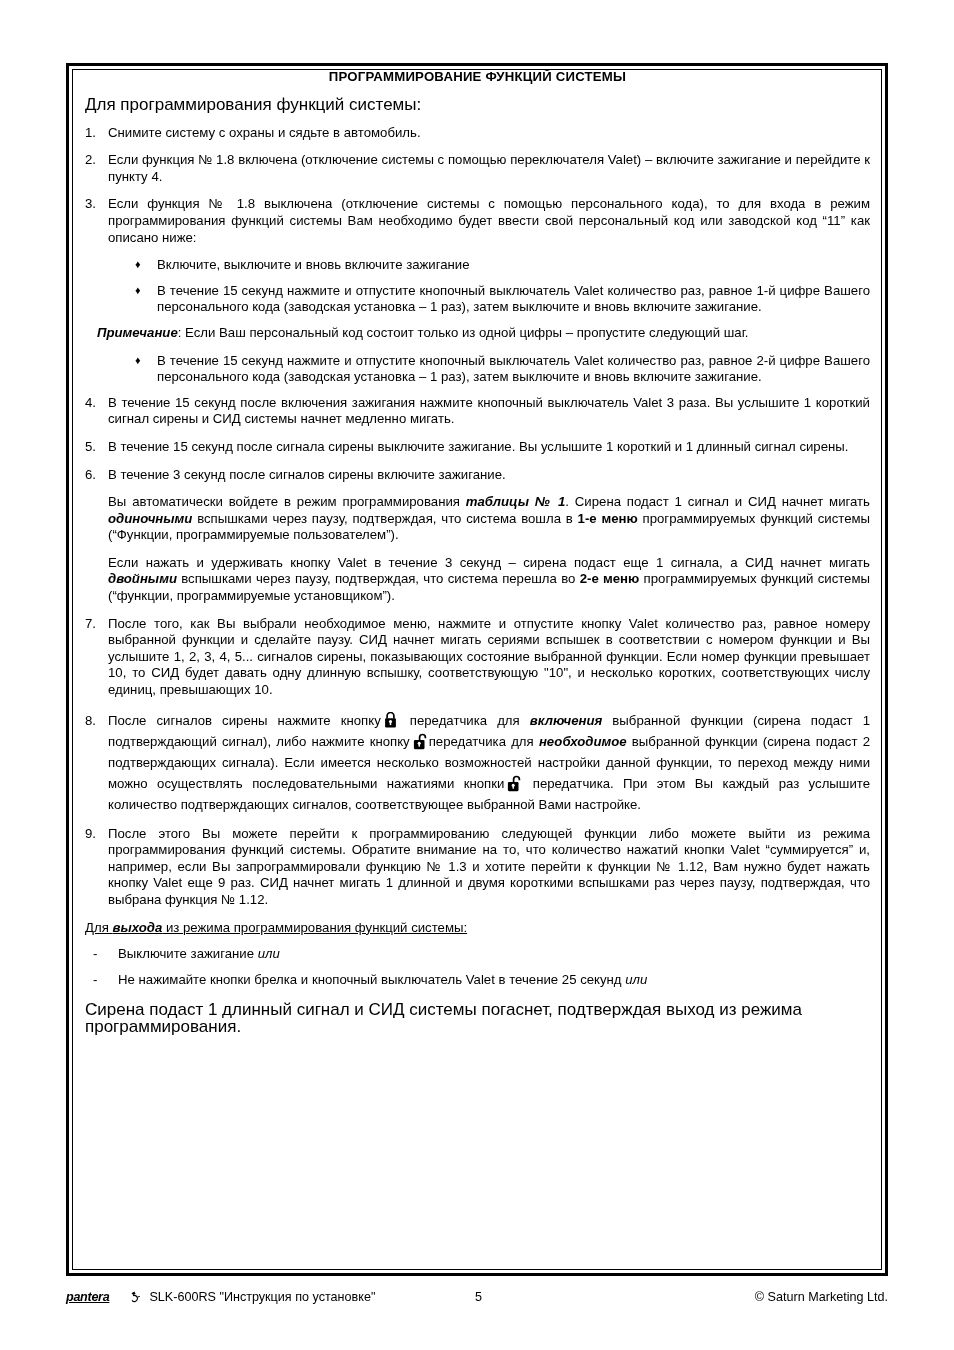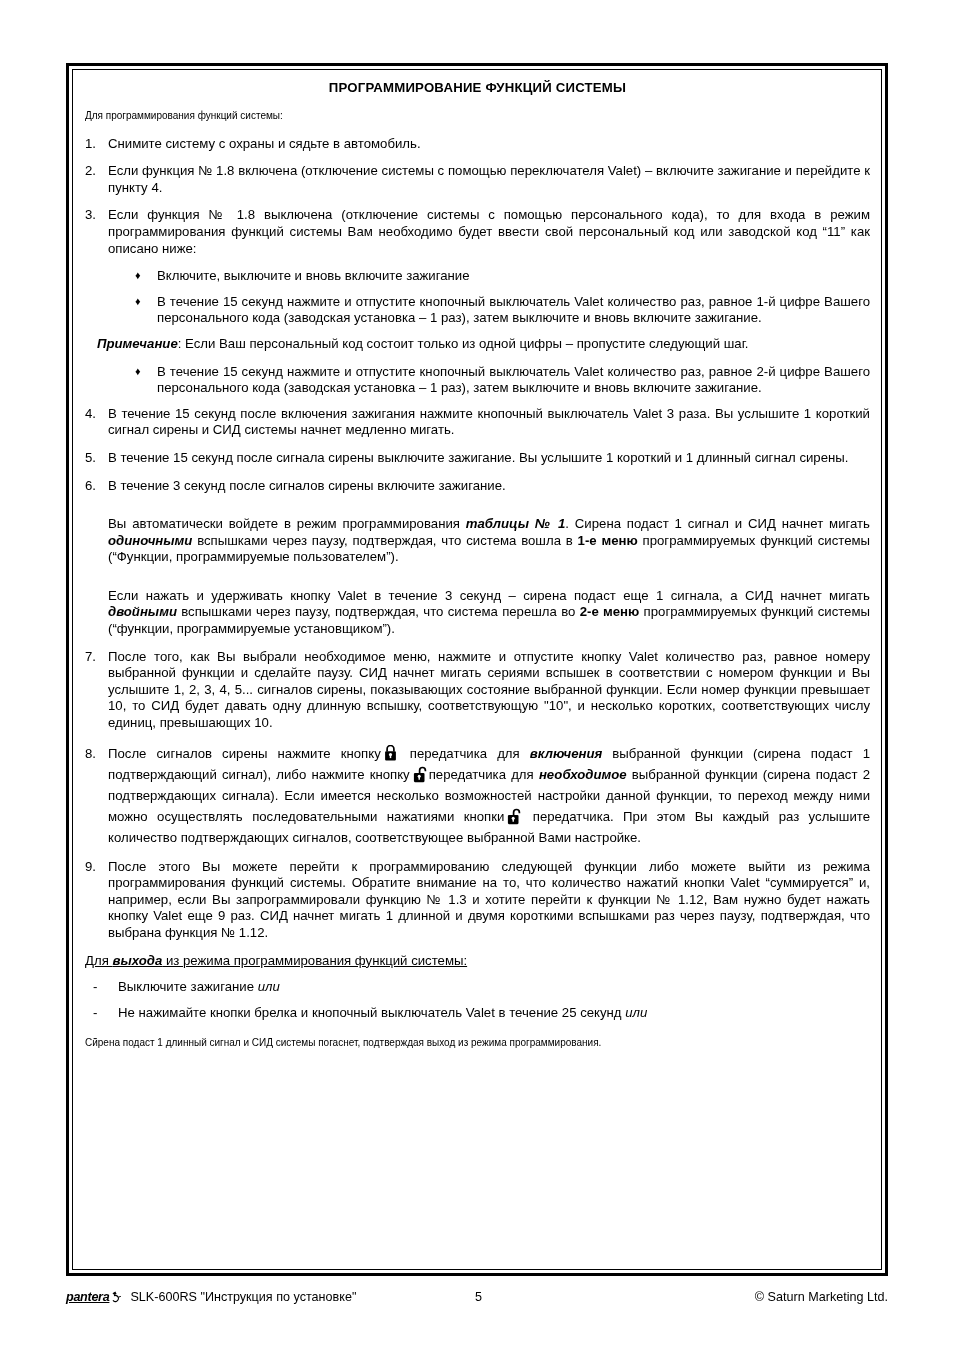--- a/index.html
+++ b/index.html
@@ -39,36 +39,36 @@
     bottom: 3px;
     border: 1px solid #000;
     box-sizing: border-box;
   }
   .frame-body {
     position: absolute;
     left: 0;
     top: 0;
     right: 0;
     bottom: 0;
-    padding: 11px 15px 0 16px;
+    padding: 0 15px 0 16px;
     box-sizing: border-box;
     overflow: hidden;
   }
 
   .doc-title {
     text-align: center;
     font-weight: bold;
     font-size: 13.2px;
     letter-spacing: 0.2px;
     margin: 3px 0 13px 0;
   }
 
   
   .para {
-    font-size: 10px;
+    font-size: 17px;
     line-height: 16.6px;
     margin: 0 0 11px 0;
     text-align: justify;
   }
   .para.lead { text-align: left; }
 
   
   .num-item {
     position: relative;
     padding-left: 23px;
@@ -78,21 +78,21 @@
     text-align: justify;
   }
   .num-item > .num {
     position: absolute;
     left: 0;
     top: 0;
     width: 19px;
     text-align: left;
   }
   .num-item .sub-para {
-    margin-top: 22px;
+    margin-top: 11px;
     text-align: justify;
   }
 
   
   .dia-item {
     position: relative;
     padding-left: 22px;
     margin: 0 0 9px 50px;
     font-size: 13.2px;
     line-height: 16.6px;
@@ -166,21 +166,21 @@
     display: flex;
     align-items: center;
     white-space: nowrap;
   }
   .brand {
     font-weight: bold;
     font-style: italic;
     font-size: 12.6px;
     text-decoration: underline;
     letter-spacing: -0.3px;
-    margin-right: 0;
+    margin-right: 19px;
   }
   .brand-mark {
     display: inline-block;
     width: 14px;
     height: 14px;
     margin: 0 4px 0 1px;
     vertical-align: -2px;
   }
   .footer-doc { margin-left: 2px; }
   .footer-page {

